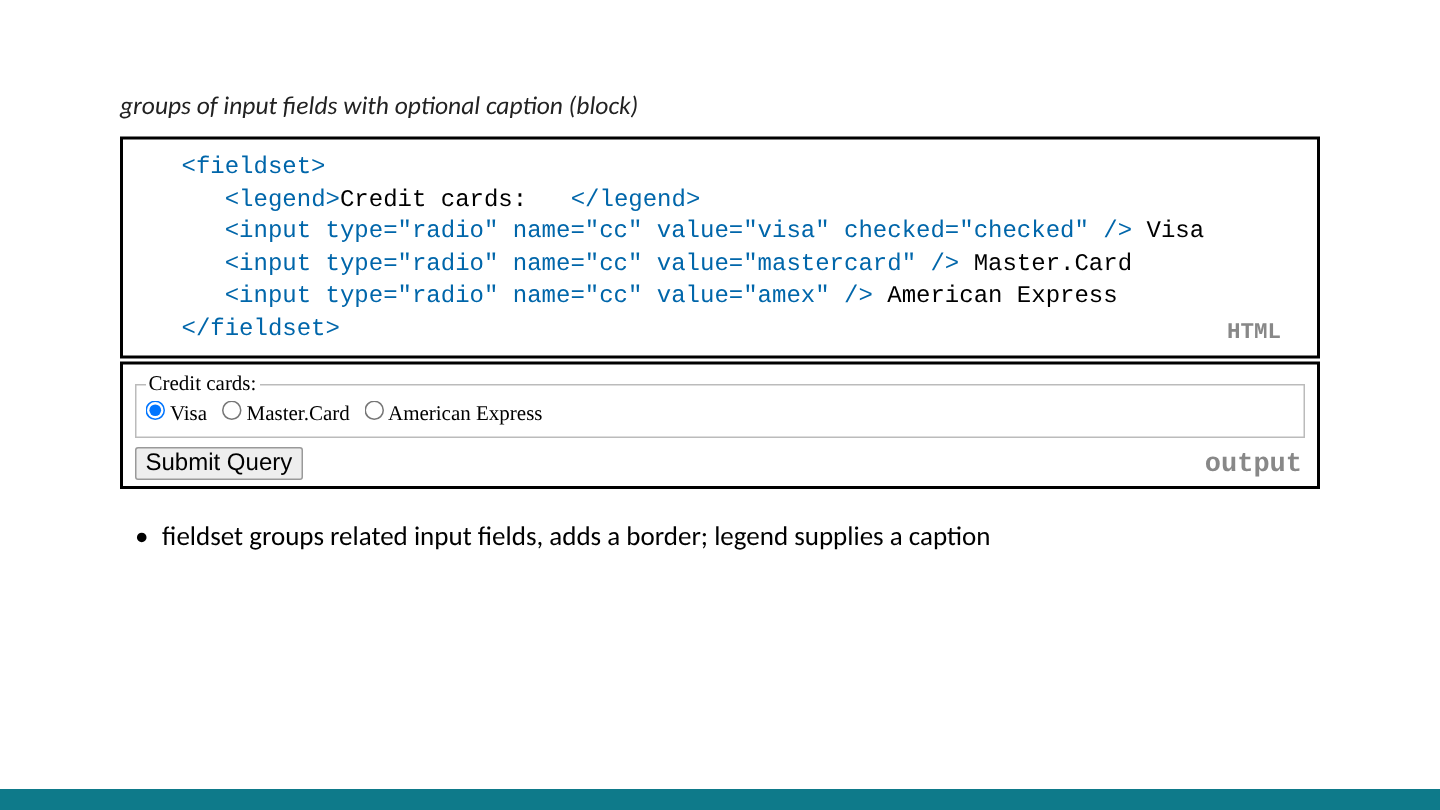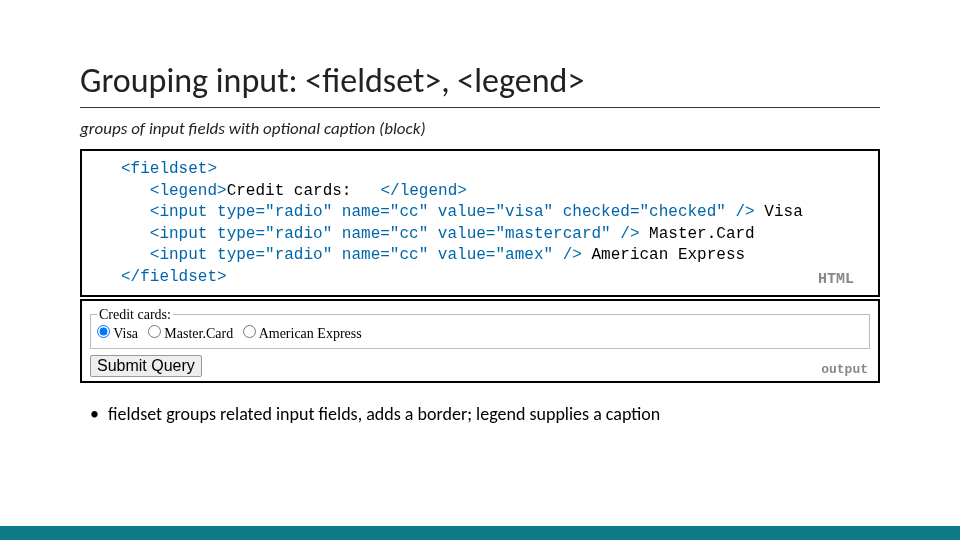--- a/index.html
+++ b/index.html
@@ -79,21 +79,21 @@
     background: #eee;
     border: 1px solid #999;
     border-radius: 2px;
   }
   .label-output {
     position: absolute;
     right: 10px;
     bottom: 4px;
     color: #888;
     font-family: "Courier New", monospace;
-    font-size: 13px;
+    font-size: 18px;
     font-weight: bold;
   }
   .bullet {
     margin-top: 20px;
     font-size: 18px;
     padding-left: 10px;
   }
   .bullet .dot {
     display: inline-block;
     width: 14px;
@@ -104,21 +104,20 @@
     left: 0;
     right: 0;
     height: 14px;
     background: #0e7a8a;
   }
 </style>
 </head>
 <body>
 
 <div class="slide">
-  <h1 class="title">Grouping input: &lt;fieldset&gt;, &lt;legend&gt;</h1>
   <div class="subtitle">groups of input fields with optional caption (block)</div>
 
   <div class="code-box"><span class="tag">&lt;fieldset&gt;</span>
    <span class="tag">&lt;legend&gt;</span><span>Credit cards:</span><span class="tag">&lt;/legend&gt;</span>
    <span class="tag">&lt;input type="radio" name="cc" value="visa" checked="checked" /&gt;</span><span> Visa</span>
    <span class="tag">&lt;input type="radio" name="cc" value="mastercard" /&gt;</span><span> Master.Card</span>
    <span class="tag">&lt;input type="radio" name="cc" value="amex" /&gt;</span><span> American Express</span>
 <span class="tag">&lt;/fieldset&gt;</span><span class="label-html">HTML</span></div>
 
   <div class="output-box">

